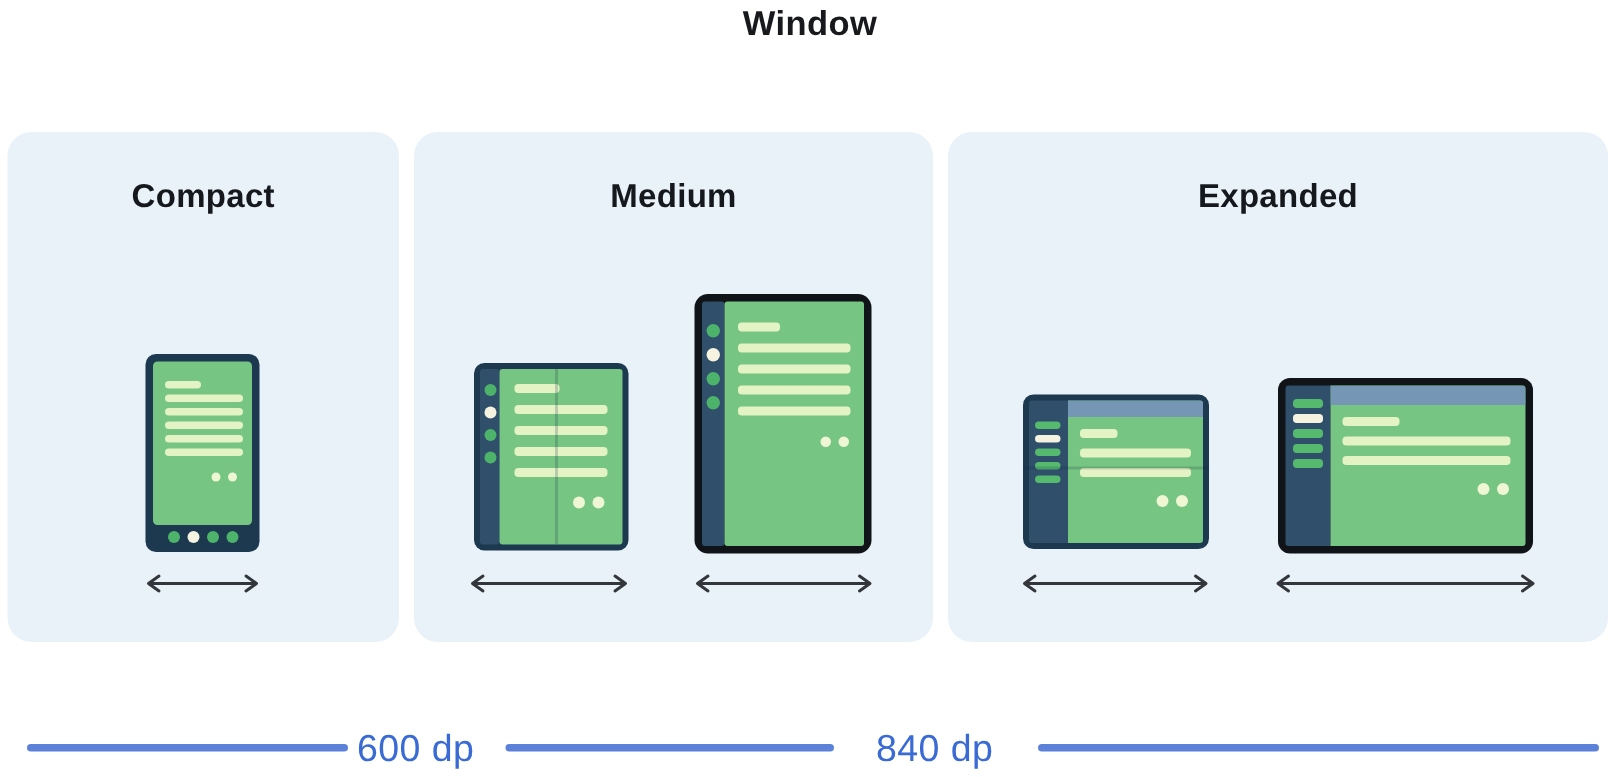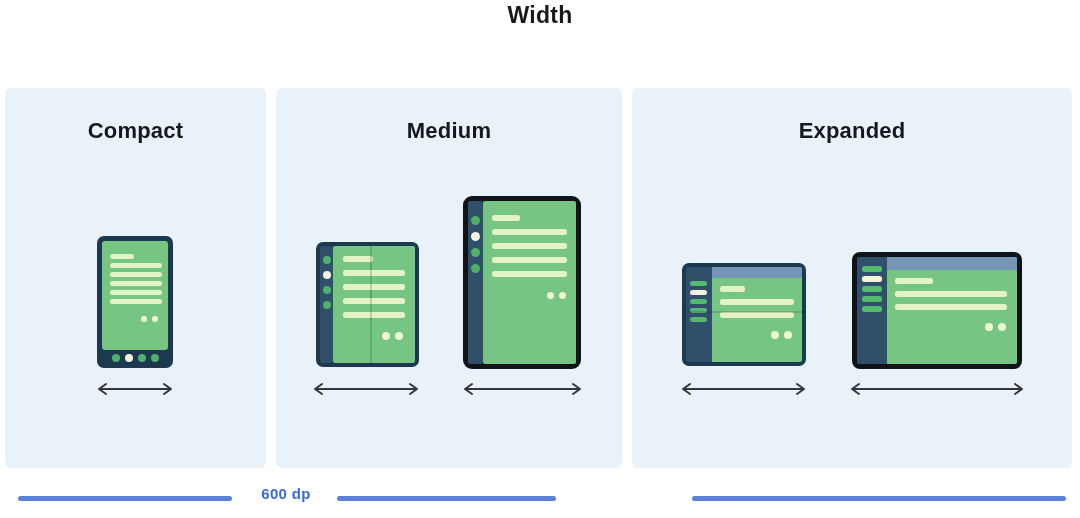--- a/index.html
+++ b/index.html
@@ -11,21 +11,21 @@
   .page-title{
     position:absolute;top:2px;left:0;width:1080px;text-align:center;
     font-size:23px;font-weight:700;color:#17191d;letter-spacing:.3px;
   }
   .page-subtitle{
     position:absolute;top:33px;left:0;width:1080px;text-align:center;
     font-size:21px;font-weight:600;color:#9aa2ac;letter-spacing:.3px;
   }
   
   .panel{
-    position:absolute;top:88px;height:380px;background:#e9f1f9;border-radius:6px;
+    position:absolute;top:88px;height:340px;background:#e9f1f9;border-radius:16px;
   }
   .panel-label{
     position:absolute;top:30px;left:0;width:100%;text-align:center;
     font-size:22px;font-weight:700;color:#15181c;letter-spacing:.2px;
   }
   
   .device{position:absolute;box-sizing:border-box;}
   .ln{height:5px;border-radius:2.5px;background:#e4f3c3;}
   .bar{height:5px;border-radius:2.5px;background:#55b96e;}
   .bar.c{background:#f5f3e0;}
@@ -84,36 +84,36 @@
   .content-body{position:absolute;left:8px;right:8px;bottom:0;}
   .landscape-s .content-body{top:19px;}
   .landscape-l .content-body{top:21px;}
   .content-body .ln{height:6px;margin-bottom:7px;}
   .hfold{position:absolute;left:0;right:0;height:2px;background:rgba(16,40,60,.18);}
   
   .arrow{position:absolute;}
   
   .bp-line{position:absolute;top:496px;height:5px;border-radius:2.5px;background:#5b82d8;}
   .bp-label{
-    position:absolute;top:485px;width:96px;text-align:center;
-    font-size:15px;font-weight:700;color:#3a6bd4;letter-spacing:.3px;
+    position:absolute;top:485px;width:96px;text-align:left;
+    font-size:25px;font-weight:400;color:#3a6bd4;letter-spacing:.3px;
   }
   
   .watermark{
     position:absolute;right:3px;bottom:1px;font-size:17px;color:#a4abb5;
     opacity:.9;z-index:5;text-shadow:-10px -4px 0 rgba(164,171,181,.55);
     letter-spacing:1px;
   }
 </style>
 </head>
 <body>
 
 <div class="canvas">
 
-  <div class="page-title">Width</div>
+  <div class="page-title">Window</div>
 
   <div class="panel" style="left:5px;width:261px">
     <div class="panel-label">Compact</div>
 
     <div class="device phone" style="left:92px;top:148px;width:76px;height:132px">
       <div class="phone-screen">
         <div class="ln" style="width:24px"></div>
         <div class="ln" style="width:52px"></div>
         <div class="ln" style="width:52px"></div>
         <div class="ln" style="width:52px"></div>
@@ -248,16 +248,17 @@
     <svg class="arrow" style="left:185px;top:293px" width="123" height="16" viewBox="0 0 123 16">
       <path d="M4 8 H119" stroke="#33363b" stroke-width="2" fill="none"></path>
       <path d="M11 3 L4 8 L11 13" stroke="#33363b" stroke-width="2" fill="none" stroke-linecap="round" stroke-linejoin="round"></path>
       <path d="M112 3 L119 8 L112 13" stroke="#33363b" stroke-width="2" fill="none" stroke-linecap="round" stroke-linejoin="round"></path>
     </svg>
   </div>
 
   <div class="bp-line" style="left:18px;width:214px"></div>
   <div class="bp-label" style="left:238px">600 dp</div>
   <div class="bp-line" style="left:337px;width:219px"></div>
+  <div class="bp-label" style="left:584px">840 dp</div>
   <div class="bp-line" style="left:692px;width:374px"></div>
 
 
 </div>
 
 </body></html>

